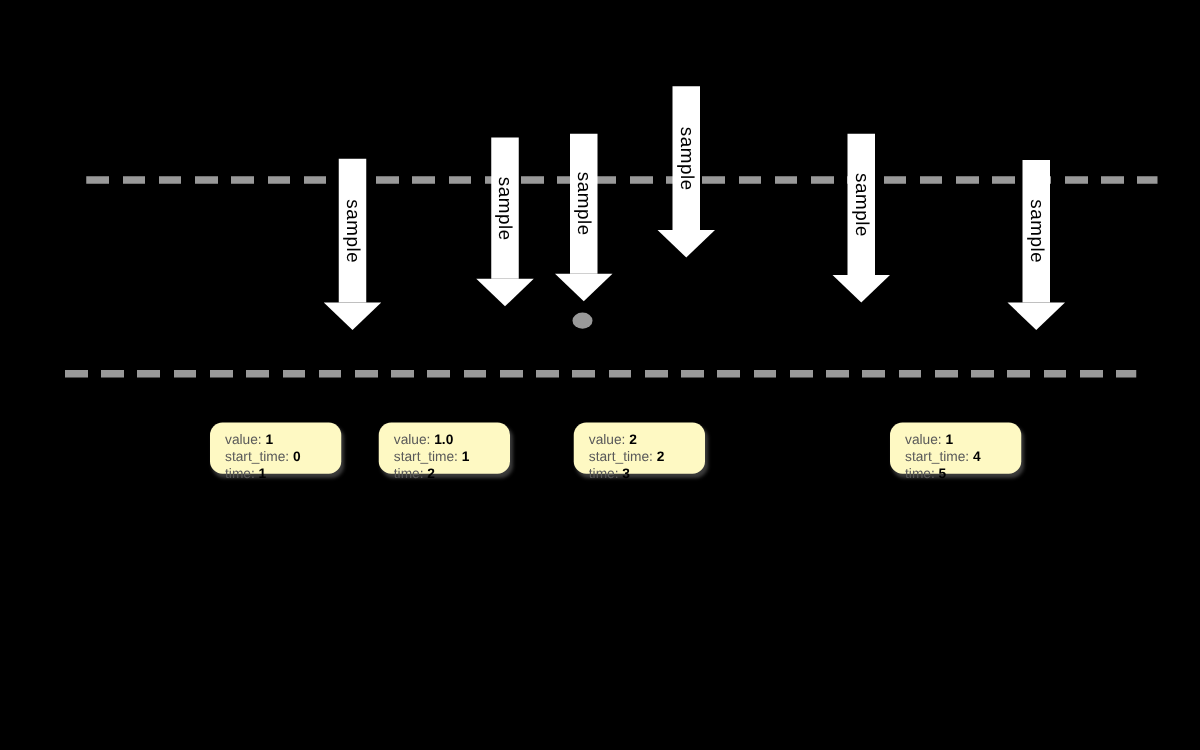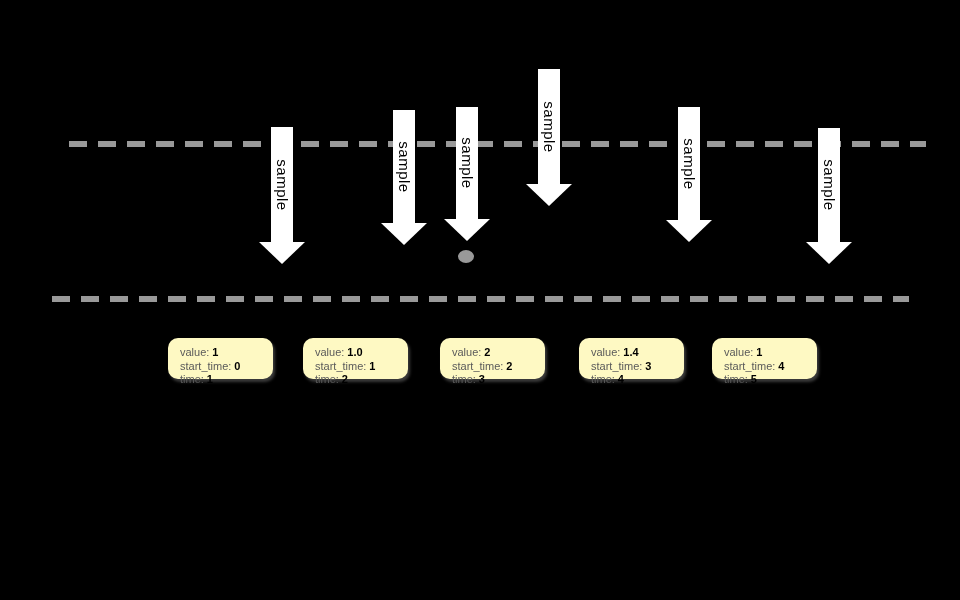--- a/index.html
+++ b/index.html
@@ -95,21 +95,21 @@
   .card .row {
     font-size: 11px;
     line-height: 13.5px;
     color: #5a5a5a;
     white-space: nowrap;
   }
   .card .row .lbl { margin-right: 3px; }
   .card .row .val { color: #000; font-weight: bold; }
   .card-1 { left: 168px; }
   .card-2 { left: 303px; }
-  .card-3 { left: 440px; }
+  .card-3 { left: 459px; }
   .card-4 { left: 579px; }
   .card-5 { left: 712px; }
 </style>
 </head>
 <body>
 
 <div class="canvas">
 
   <div class="dashed-line upper"></div>
   <div class="dashed-line lower"></div>
@@ -155,24 +155,19 @@
   <div class="card card-2">
     <div class="row"><span class="lbl">value:</span><span class="val">1.0</span></div>
     <div class="row"><span class="lbl">start_time:</span><span class="val">1</span></div>
     <div class="row"><span class="lbl">time:</span><span class="val">2</span></div>
   </div>
   <div class="card card-3">
     <div class="row"><span class="lbl">value:</span><span class="val">2</span></div>
     <div class="row"><span class="lbl">start_time:</span><span class="val">2</span></div>
     <div class="row"><span class="lbl">time:</span><span class="val">3</span></div>
   </div>
-  <div class="card card-4">
-    <div class="row"><span class="lbl">value:</span><span class="val">1.4</span></div>
-    <div class="row"><span class="lbl">start_time:</span><span class="val">3</span></div>
-    <div class="row"><span class="lbl">time:</span><span class="val">4</span></div>
-  </div>
   <div class="card card-5">
     <div class="row"><span class="lbl">value:</span><span class="val">1</span></div>
     <div class="row"><span class="lbl">start_time:</span><span class="val">4</span></div>
     <div class="row"><span class="lbl">time:</span><span class="val">5</span></div>
   </div>
 
 </div>
 
 </body></html>

